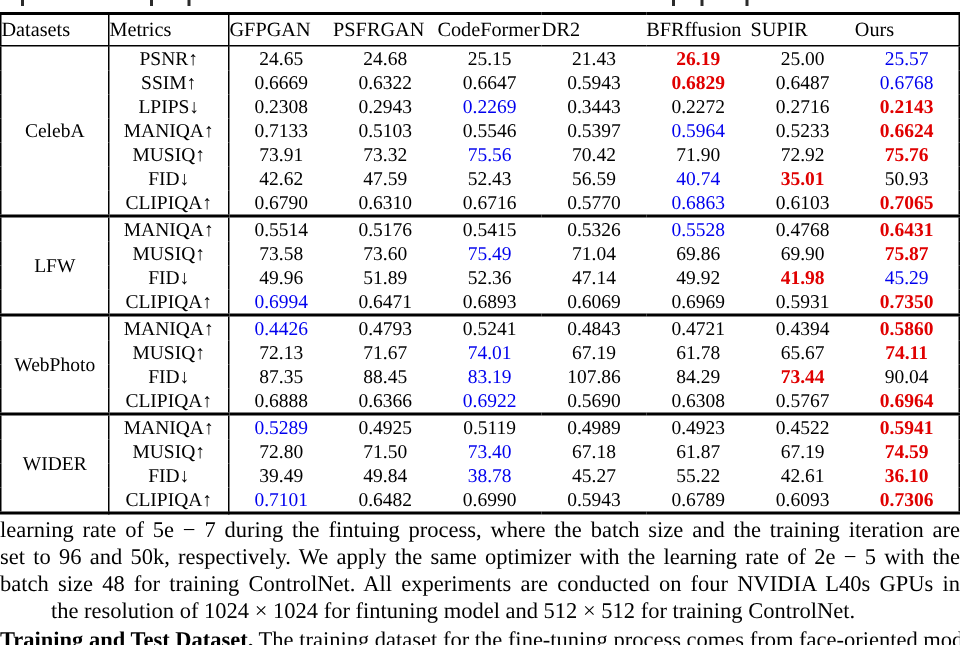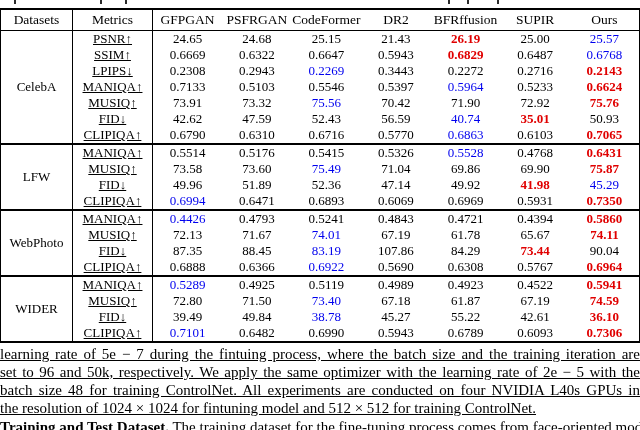--- a/index.html
+++ b/index.html
@@ -13,41 +13,41 @@
 
   
   table.results{
     position:absolute;top:8px;left:0;width:640px;
     border-collapse:collapse;table-layout:fixed;
     border-top:2px solid #000;border-bottom:2px solid #000;
     border-left:1px solid #000;border-right:1px solid #000;
     font-size:13px;
   }
   table.results th{
-    height:20px;font-weight:normal;font-size:13.5px;text-align:center;
+    height:20px;font-weight:normal;font-size:13.5px;text-align:left;
     padding:0;line-height:20px;border-bottom:1px solid #000;
   }
   table.results td{
     height:16px;padding:0;line-height:16px;text-align:center;vertical-align:middle;
     white-space:nowrap;overflow:hidden;
   }
   table.results td.dataset{border-right:1px solid #000;}
-  table.results td.metric{border-right:1px solid #000;text-decoration:underline;}
+  table.results td.metric{border-right:1px solid #000;}
   table.results th.h-dataset, table.results th.h-metric{border-right:1px solid #000;}
   table.results tr.sec-start td{border-top:2px solid #000;}
   td.best{color:var(--best,#e00000);font-weight:bold;}
   td.second{color:var(--second,#0000ee);}
 
   
   .para{position:absolute;top:345px;left:0;width:640px;font-size:15px;}
   .para .pline{
     height:18px;line-height:18px;white-space:nowrap;
-    text-align:justify;text-align-last:justify;text-decoration:underline;
-  }
-  .para .pline.last{text-align:right;text-align-last:left;}
+    text-align:justify;text-align-last:justify;
+  }
+  .para .pline.last{text-align:right;text-align-last:left;padding-left:34px;}
 
   
   .bottom-clip{
     position:absolute;top:419px;left:0;width:640px;height:11px;overflow:hidden;
     font-size:15px;line-height:17px;white-space:nowrap;
   }
   .bottom-clip .lead{font-weight:bold;}
 </style>
 </head>
 <body>

